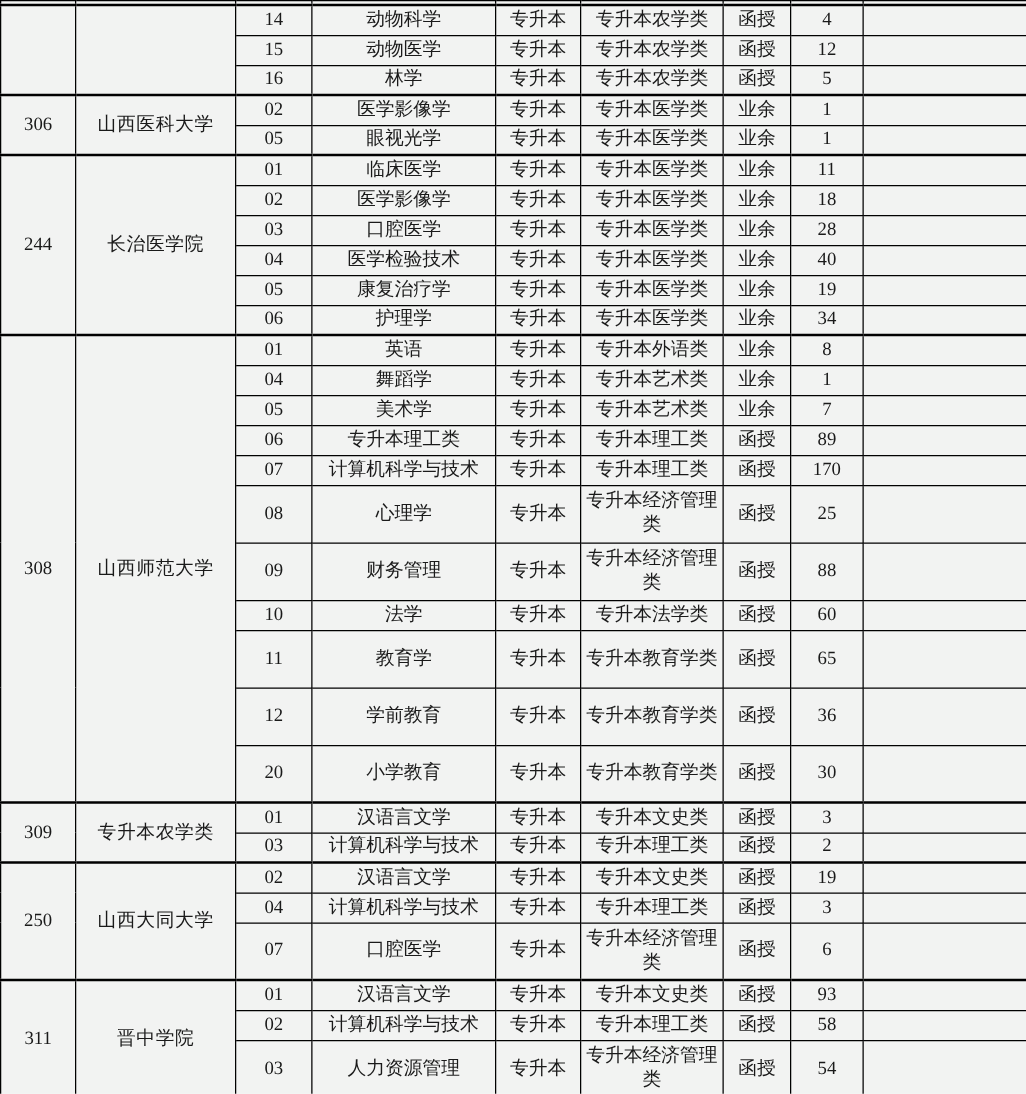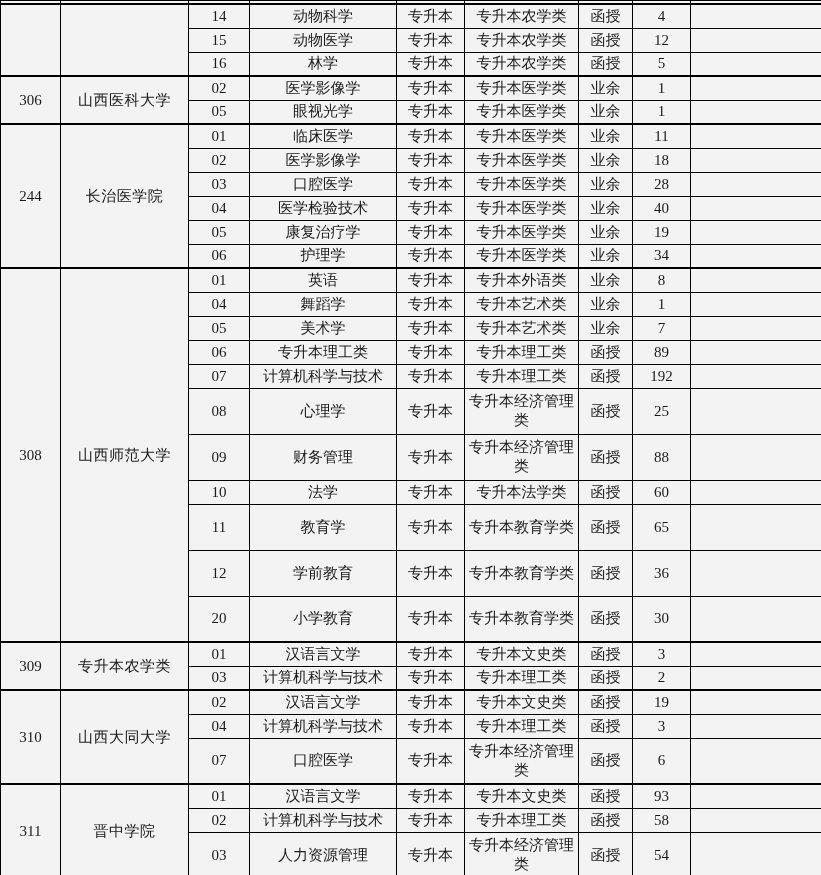--- a/index.html
+++ b/index.html
@@ -244,21 +244,21 @@
           <td class="mode">函授</td>
           <td class="count">89</td>
           <td class="blank"></td>
         </tr>
         <tr class="r24">
           <td class="idx">07</td>
           <td class="major">计算机科学与技术</td>
           <td class="level">专升本</td>
           <td class="cat">专升本理工类</td>
           <td class="mode">函授</td>
-          <td class="count">192</td>
+          <td class="count">170</td>
           <td class="blank"></td>
         </tr>
         <tr class="r46">
           <td class="idx">08</td>
           <td class="major">心理学</td>
           <td class="level">专升本</td>
           <td class="cat">专升本经济管理类</td>
           <td class="mode">函授</td>
           <td class="count">25</td>
           <td class="blank"></td>
@@ -322,21 +322,21 @@
         <tr class="r24">
           <td class="idx">03</td>
           <td class="major">计算机科学与技术</td>
           <td class="level">专升本</td>
           <td class="cat">专升本理工类</td>
           <td class="mode">函授</td>
           <td class="count">2</td>
           <td class="blank"></td>
         </tr>
         <tr class="grp-top r24">
-          <td class="code" rowspan="3">310</td>
+          <td class="code" rowspan="3">250</td>
           <td class="school" rowspan="3">山西大同大学</td>
           <td class="idx">02</td>
           <td class="major">汉语言文学</td>
           <td class="level">专升本</td>
           <td class="cat">专升本文史类</td>
           <td class="mode">函授</td>
           <td class="count">19</td>
           <td class="blank"></td>
         </tr>
         <tr class="r24">

